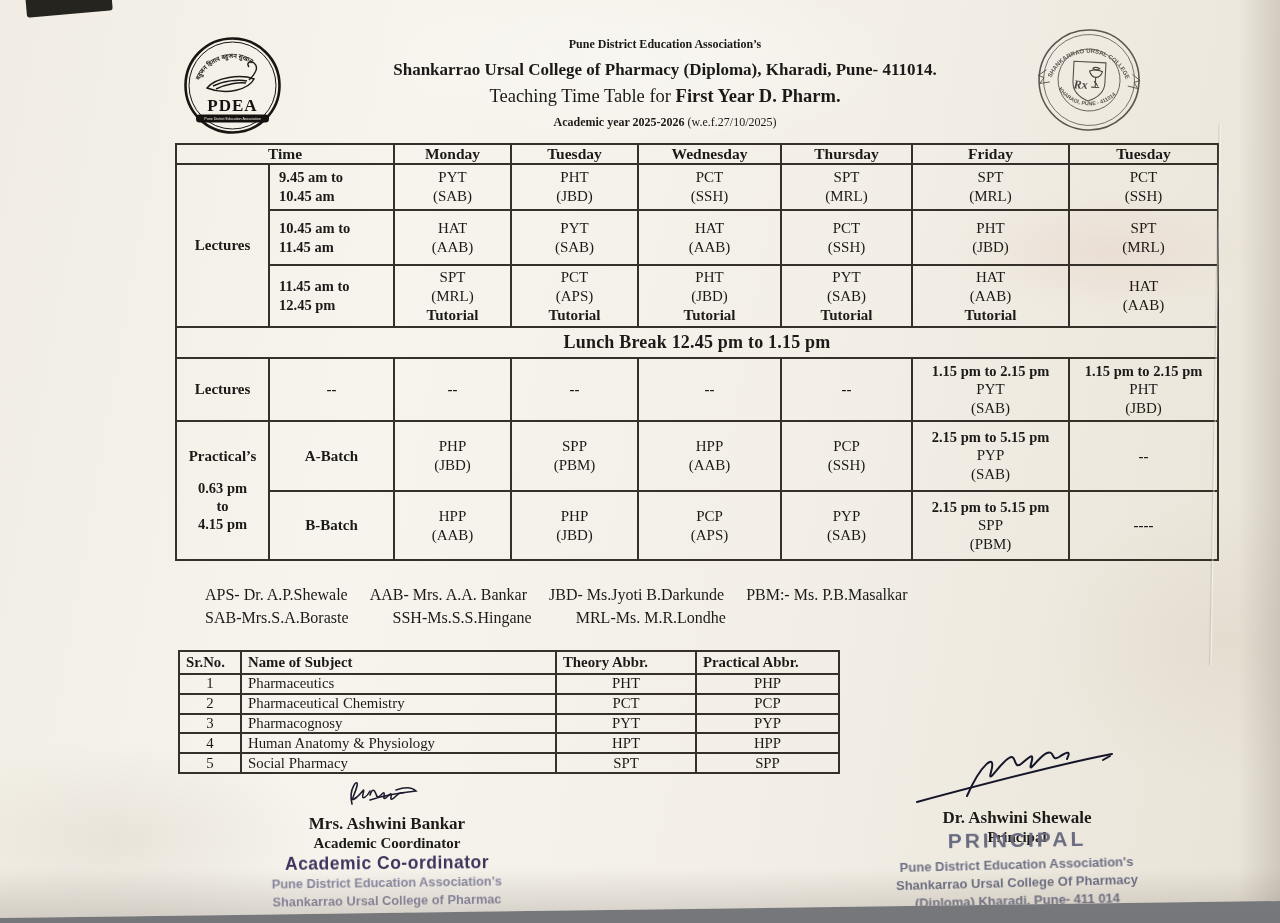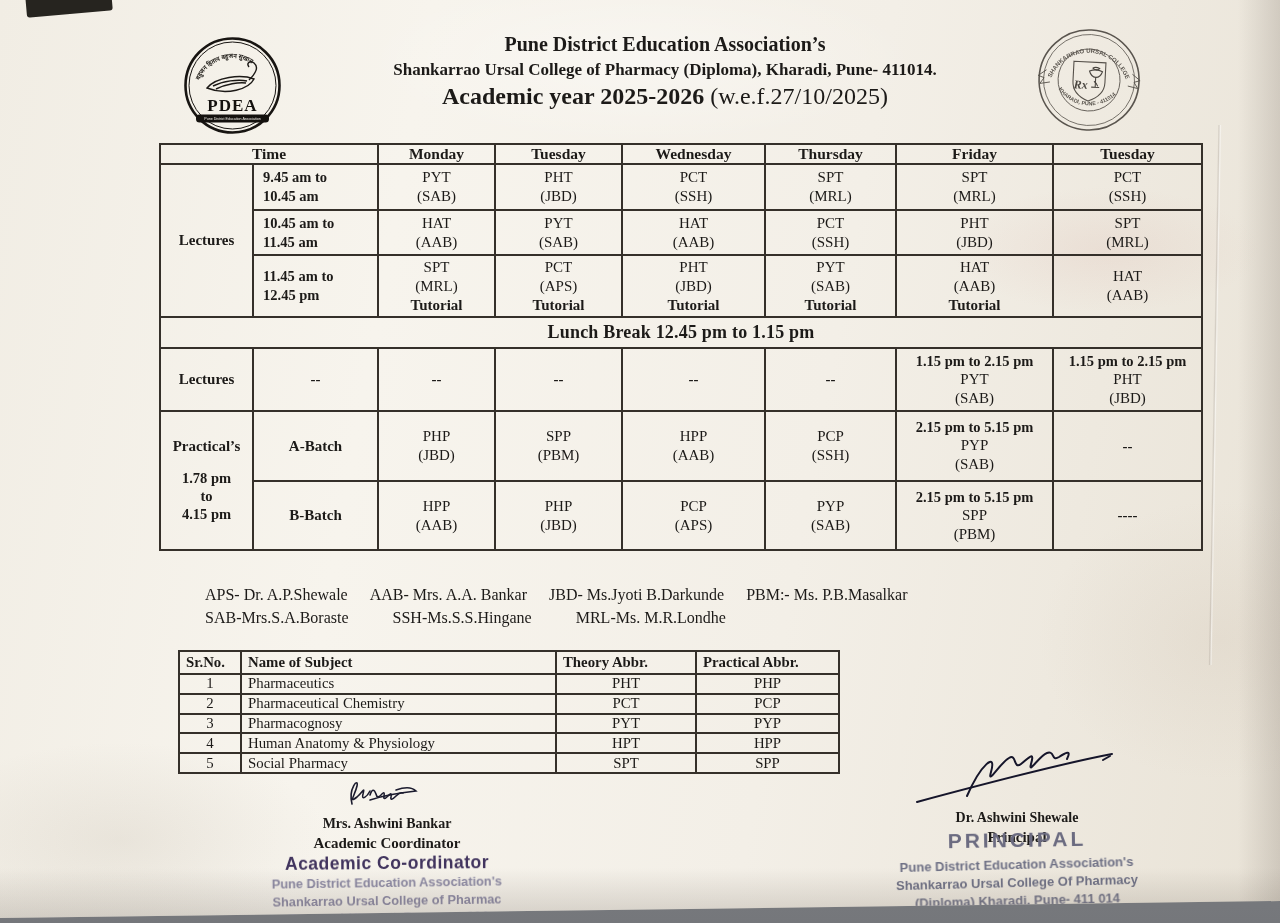--- a/index.html
+++ b/index.html
@@ -21,29 +21,29 @@
     background: linear-gradient(90deg, transparent, rgba(140,130,120,0.28)); }
   .crease { position: absolute; left: 1213px; top: 125px; width: 4px; height: 540px; transform: rotate(1deg);
     background: linear-gradient(90deg, transparent, rgba(125,115,108,0.22), rgba(255,255,255,0.5), transparent); }
   .clip-mark { position: absolute; left: 26px; top: -8px; width: 86px; height: 22px;
     background: #26241f; transform: rotate(-5deg); border-radius: 3px; }
 
   
   .pdea-logo { position: absolute; left: 183px; top: 36px; width: 99px; height: 99px; }
   .college-seal { position: absolute; left: 1028px; top: 24px; width: 122px; height: 114px; transform: rotate(3deg); opacity: .85; }
   .head-text { position: absolute; left: 270px; top: 31px; width: 790px; text-align: center; line-height: 26px; }
-  .hl1 { font-weight: bold; font-size: 20px; }
+  .hl1 { font-weight: bold; font-size: 12px; }
   .hl2 { font-weight: bold; font-size: 17px; }
   .hl3 { font-size: 18.5px; }
   .hl3 b, .hl4 b { font-weight: bold; }
-  .hl4 { font-size: 24px; }
+  .hl4 { font-size: 12px; }
 
   
   table { border-collapse: collapse; }
-  .main-tt { position: absolute; left: 159px; top: 143px; width: 1042px; table-layout: fixed; padding-left: 40px; }
+  .main-tt { position: absolute; left: 175px; top: 143px; width: 1042px; table-layout: fixed; padding-left: 40px; }
   .main-tt th, .main-tt td { border: 2px solid #35302a; padding: 0; vertical-align: middle; text-align: center; overflow: hidden; }
   .main-tt th { font-size: 15.5px; font-weight: bold; }
   .sec { font-weight: bold; font-size: 15px; margin-top: 18px; }
   .timecell { text-align: left !important; padding-left: 9px !important; font-weight: bold; font-size: 14.5px; line-height: 19px; }
   .cell { font-size: 15px; line-height: 19px; }
   .cell-time { font-weight: bold; font-size: 14.5px; line-height: 18px; }
   .cell-note { font-weight: bold; text-align: center; }
   .dash { font-weight: bold; }
   .lunch { font-weight: bold; font-size: 18px; letter-spacing: .2px; border-radius: 14px; }
   .batch { font-weight: bold; font-size: 15px; }
@@ -60,21 +60,21 @@
   .subj-tt th, .subj-tt td { border: 2px solid #35302a; padding: 0 6px; font-size: 14.8px; overflow: hidden; }
   .subj-tt th { font-weight: bold; text-align: left; height: 23px; }
   .subj-tt td { height: 19.8px; }
   .subj-tt .c-center { text-align: center; }
   .subj-tt .c-left { text-align: left; }
 
   
   .sig { position: absolute; text-align: center; }
   .sig-left { left: 222px; top: 774px; width: 330px; }
   .sig-right { left: 852px; top: 746px; width: 330px; }
-  .sig-name { font-weight: bold; font-size: 14px; line-height: 20px; }
+  .sig-name { font-weight: bold; font-size: 17px; line-height: 20px; }
   .sig-role { font-weight: bold; font-size: 15px; line-height: 19px; }
   .sig-svg { display: block; margin: 0 auto; }
   .stamp { font-family: "Liberation Sans", "DejaVu Sans", sans-serif; }
   .stamp-title-left { font-weight: bold; font-size: 17.5px; color: #41345e; letter-spacing: .5px;
     filter: blur(.3px); transform: rotate(-.5deg); line-height: 21px; }
   .stamp-lines-left { font-weight: bold; font-size: 12.8px; color: #8a87a2; line-height: 17.5px;
     filter: blur(.25px); transform: rotate(-.8deg); }
   .stamp-title-right { font-weight: bold; font-size: 21px; color: #6b6b80; letter-spacing: 3px;
     filter: blur(.4px); transform: rotate(-1deg); margin-top: -19px; line-height: 24px; }
   .stamp-lines-right { font-weight: bold; font-size: 13px; color: #6e7085; line-height: 18px;
@@ -129,20 +129,21 @@
       <g stroke="#2e2a25" fill="none" stroke-width="1.1">
         <path d="M61,47 q7,-3 13,0 q-2,6 -6.5,6 q-4.5,0 -6.5,-6 Z"></path>
         <path d="M67.5,53 v10 m-4,0 h8"></path>
         <path d="M64,44 q4,3 7,0 q-4,-2 -7,0 M66,57 q3,2 4,5"></path>
       </g>
     </svg>
 
     <div class="head-text">
       <div class="hl1">Pune District Education Association’s</div>
       <div class="hl2">Shankarrao Ursal College of Pharmacy (Diploma), Kharadi, Pune- 411014.</div>
+      <div class="hl3"><span>Teaching Time Table for </span><b>First Year D. Pharm.</b></div>
       <div class="hl4"><b>Academic year 2025-2026</b><span> (w.e.f.27/10/2025)</span></div>
     </div>
 
     <table class="main-tt">
       <colgroup>
         <col style="width:93px">
           <col style="width:125px">
           <col style="width:117px">
           <col style="width:127px">
         <col style="width:143px">
@@ -184,21 +185,21 @@
             </td>
             <td class="cell">
               <div class="cell-l1">SPT</div>
               <div class="cell-l2">(MRL)</div>
             </td>
             <td class="cell">
               <div class="cell-l1">PCT</div>
               <div class="cell-l2">(SSH)</div>
             </td>
           </tr>
-          <tr style="height: 45px;">
+          <tr style="height: 55px;">
             <td class="timecell">
               <div>10.45 am to</div>
               <div>11.45 am</div>
             </td>
             <td class="cell">
               <div class="cell-l1">HAT</div>
               <div class="cell-l2">(AAB)</div>
             </td>
             <td class="cell">
               <div class="cell-l1">PYT</div>
@@ -282,21 +283,21 @@
             <td class="cell">
               <div class="cell-time">1.15 pm to 2.15 pm</div>
               <div class="cell-l1">PHT</div>
               <div class="cell-l2">(JBD)</div>
             </td>
           </tr>
           <tr style="height: 70px;">
             <td class="sec" rowspan="2">
               <div class="prac-label">Practical’s</div>
               <div class="prac-time">
-                <div>1.78 pm</div>
+                <div>0.63 pm</div>
                 <div>to</div>
                 <div>4.15 pm</div>
               </div>
             </td>
             <td class="batch">A-Batch</td>
             <td class="cell">
               <div class="cell-l1">PHP</div>
               <div class="cell-l2">(JBD)</div>
             </td>
             <td class="cell">

